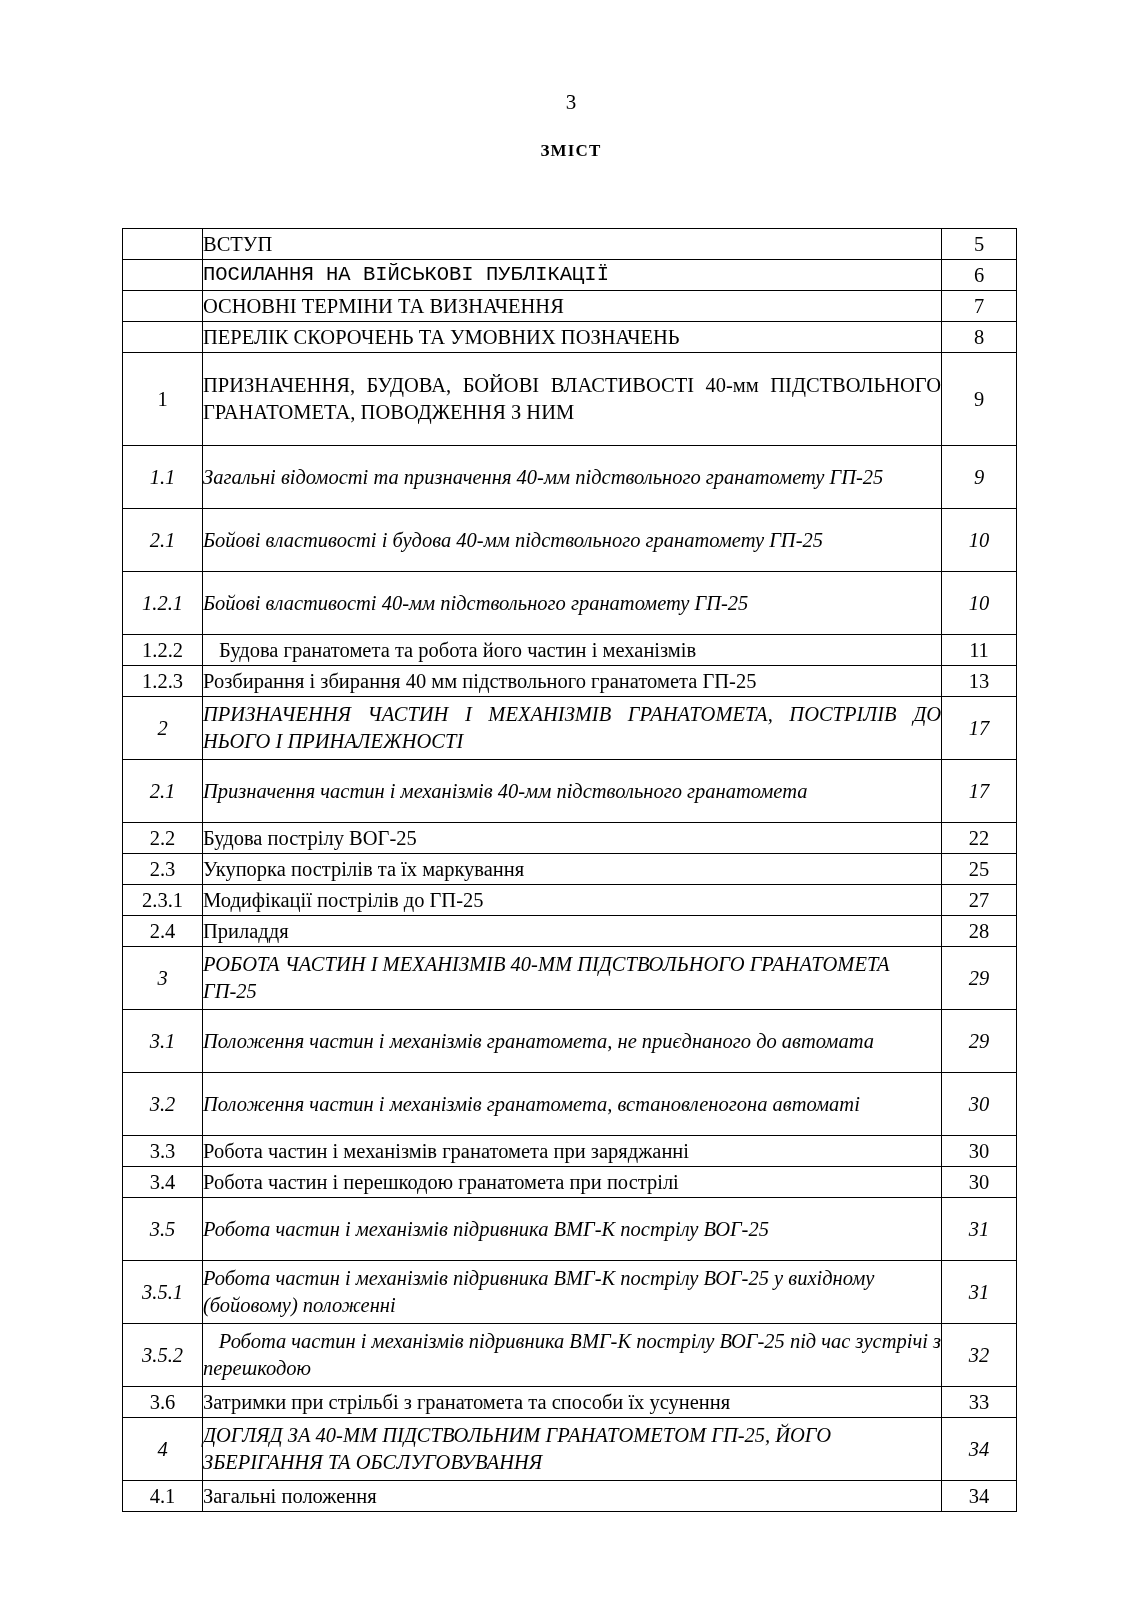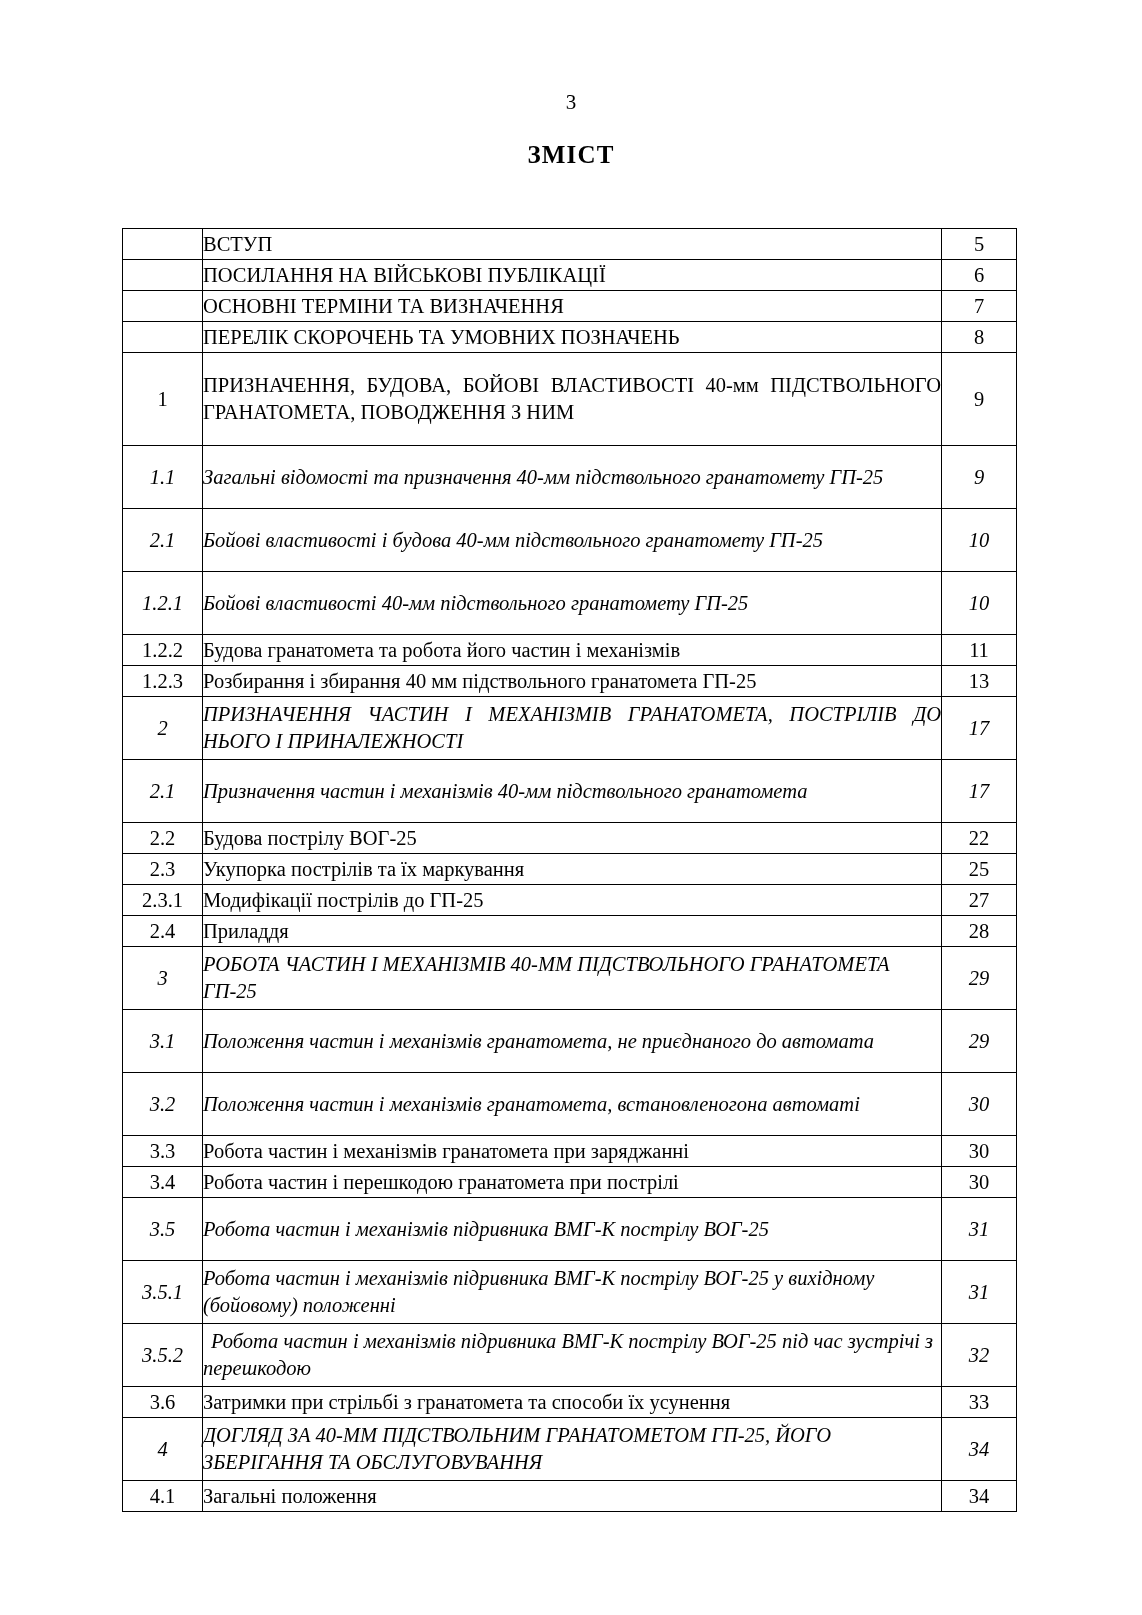--- a/index.html
+++ b/index.html
@@ -34,21 +34,21 @@
     line-height: 1;
     letter-spacing: 0.2px;
   }
 
   .doc-title {
     position: absolute;
     top: 142px;
     left: 0;
     width: 1142px;
     text-align: center;
-    font-size: 25px;
+    font-size: 17px;
     font-weight: bold;
     letter-spacing: 1.2px;
     line-height: 1;
   }
 
   .toc-wrap {
     position: absolute;
     top: 228px;
     left: 122px;
     width: 894px;
@@ -123,21 +123,21 @@
         <col class="c-page">
       </colgroup>
       <tbody id="toc-body">
           <tr class="single">
             <td class="num"></td>
             <td class="title" style="text-align: left;">ВСТУП</td>
             <td class="page">5</td>
           </tr>
           <tr class="single">
             <td class="num"></td>
-            <td class="title" style="text-align: center;">ПОСИЛАННЯ НА ВІЙСЬКОВІ ПУБЛІКАЦІЇ</td>
+            <td class="title" style="text-align: center; font-family: Liberation Mono, monospace;">ПОСИЛАННЯ НА ВІЙСЬКОВІ ПУБЛІКАЦІЇ</td>
             <td class="page">6</td>
           </tr>
           <tr class="single">
             <td class="num"></td>
             <td class="title" style="text-align: left;">ОСНОВНІ ТЕРМІНИ ТА ВИЗНАЧЕННЯ</td>
             <td class="page">7</td>
           </tr>
           <tr class="single">
             <td class="num"></td>
             <td class="title" style="text-align: left; margin-left: 23px;">ПЕРЕЛІК СКОРОЧЕНЬ ТА УМОВНИХ ПОЗНАЧЕНЬ</td>
@@ -158,21 +158,21 @@
             <td class="title just">Бойові властивості і будова 40-мм підствольного гранатомету ГП-25</td>
             <td class="page">10</td>
           </tr>
           <tr class="double">
             <td class="num">1.2.1</td>
             <td class="title just">Бойові властивості 40-мм підствольного гранатомету ГП-25</td>
             <td class="page">10</td>
           </tr>
           <tr class="single">
             <td class="num">1.2.2</td>
-            <td class="title" style="text-align: left;">Будова гранатомета та робота його частин і механізмів</td>
+            <td class="title" style="text-align: left; padding-left: 16px;">Будова гранатомета та робота його частин і механізмів</td>
             <td class="page">11</td>
           </tr>
           <tr class="single">
             <td class="num">1.2.3</td>
             <td class="title" style="text-align: left; margin-left: 32px;">Розбирання і збирання 40 мм підствольного гранатомета ГП-25</td>
             <td class="page">13</td>
           </tr>
           <tr class="double">
             <td class="num">2</td>
             <td class="title just">ПРИЗНАЧЕННЯ ЧАСТИН І МЕХАНІЗМІВ ГРАНАТОМЕТА, ПОСТРІЛІВ ДО НЬОГО І ПРИНАЛЕЖНОСТІ</td>
@@ -233,21 +233,21 @@
             <td class="title just">Робота частин і механізмів підривника ВМГ-К пострілу ВОГ-25</td>
             <td class="page">31</td>
           </tr>
           <tr class="double">
             <td class="num">3.5.1</td>
             <td class="title" style="text-align: left;">Робота частин і механізмів підривника ВМГ-К пострілу ВОГ-25 у вихідному (бойовому) положенні</td>
             <td class="page">31</td>
           </tr>
           <tr class="double">
             <td class="num">3.5.2</td>
-            <td class="title" style="text-align: center;">Робота частин і механізмів підривника ВМГ-К пострілу ВОГ-25 під час зустрічі з перешкодою</td>
+            <td class="title" style="text-align: right;">Робота частин і механізмів підривника ВМГ-К пострілу ВОГ-25 під час зустрічі з перешкодою</td>
             <td class="page">32</td>
           </tr>
           <tr class="single">
             <td class="num">3.6</td>
             <td class="title" style="text-align: left;">Затримки при стрільбі з гранатомета та способи їх усунення</td>
             <td class="page">33</td>
           </tr>
           <tr class="double">
             <td class="num">4</td>
             <td class="title" style="text-align: left;">ДОГЛЯД ЗА 40-ММ ПІДСТВОЛЬНИМ ГРАНАТОМЕТОМ ГП-25, ЙОГО ЗБЕРІГАННЯ ТА ОБСЛУГОВУВАННЯ</td>

